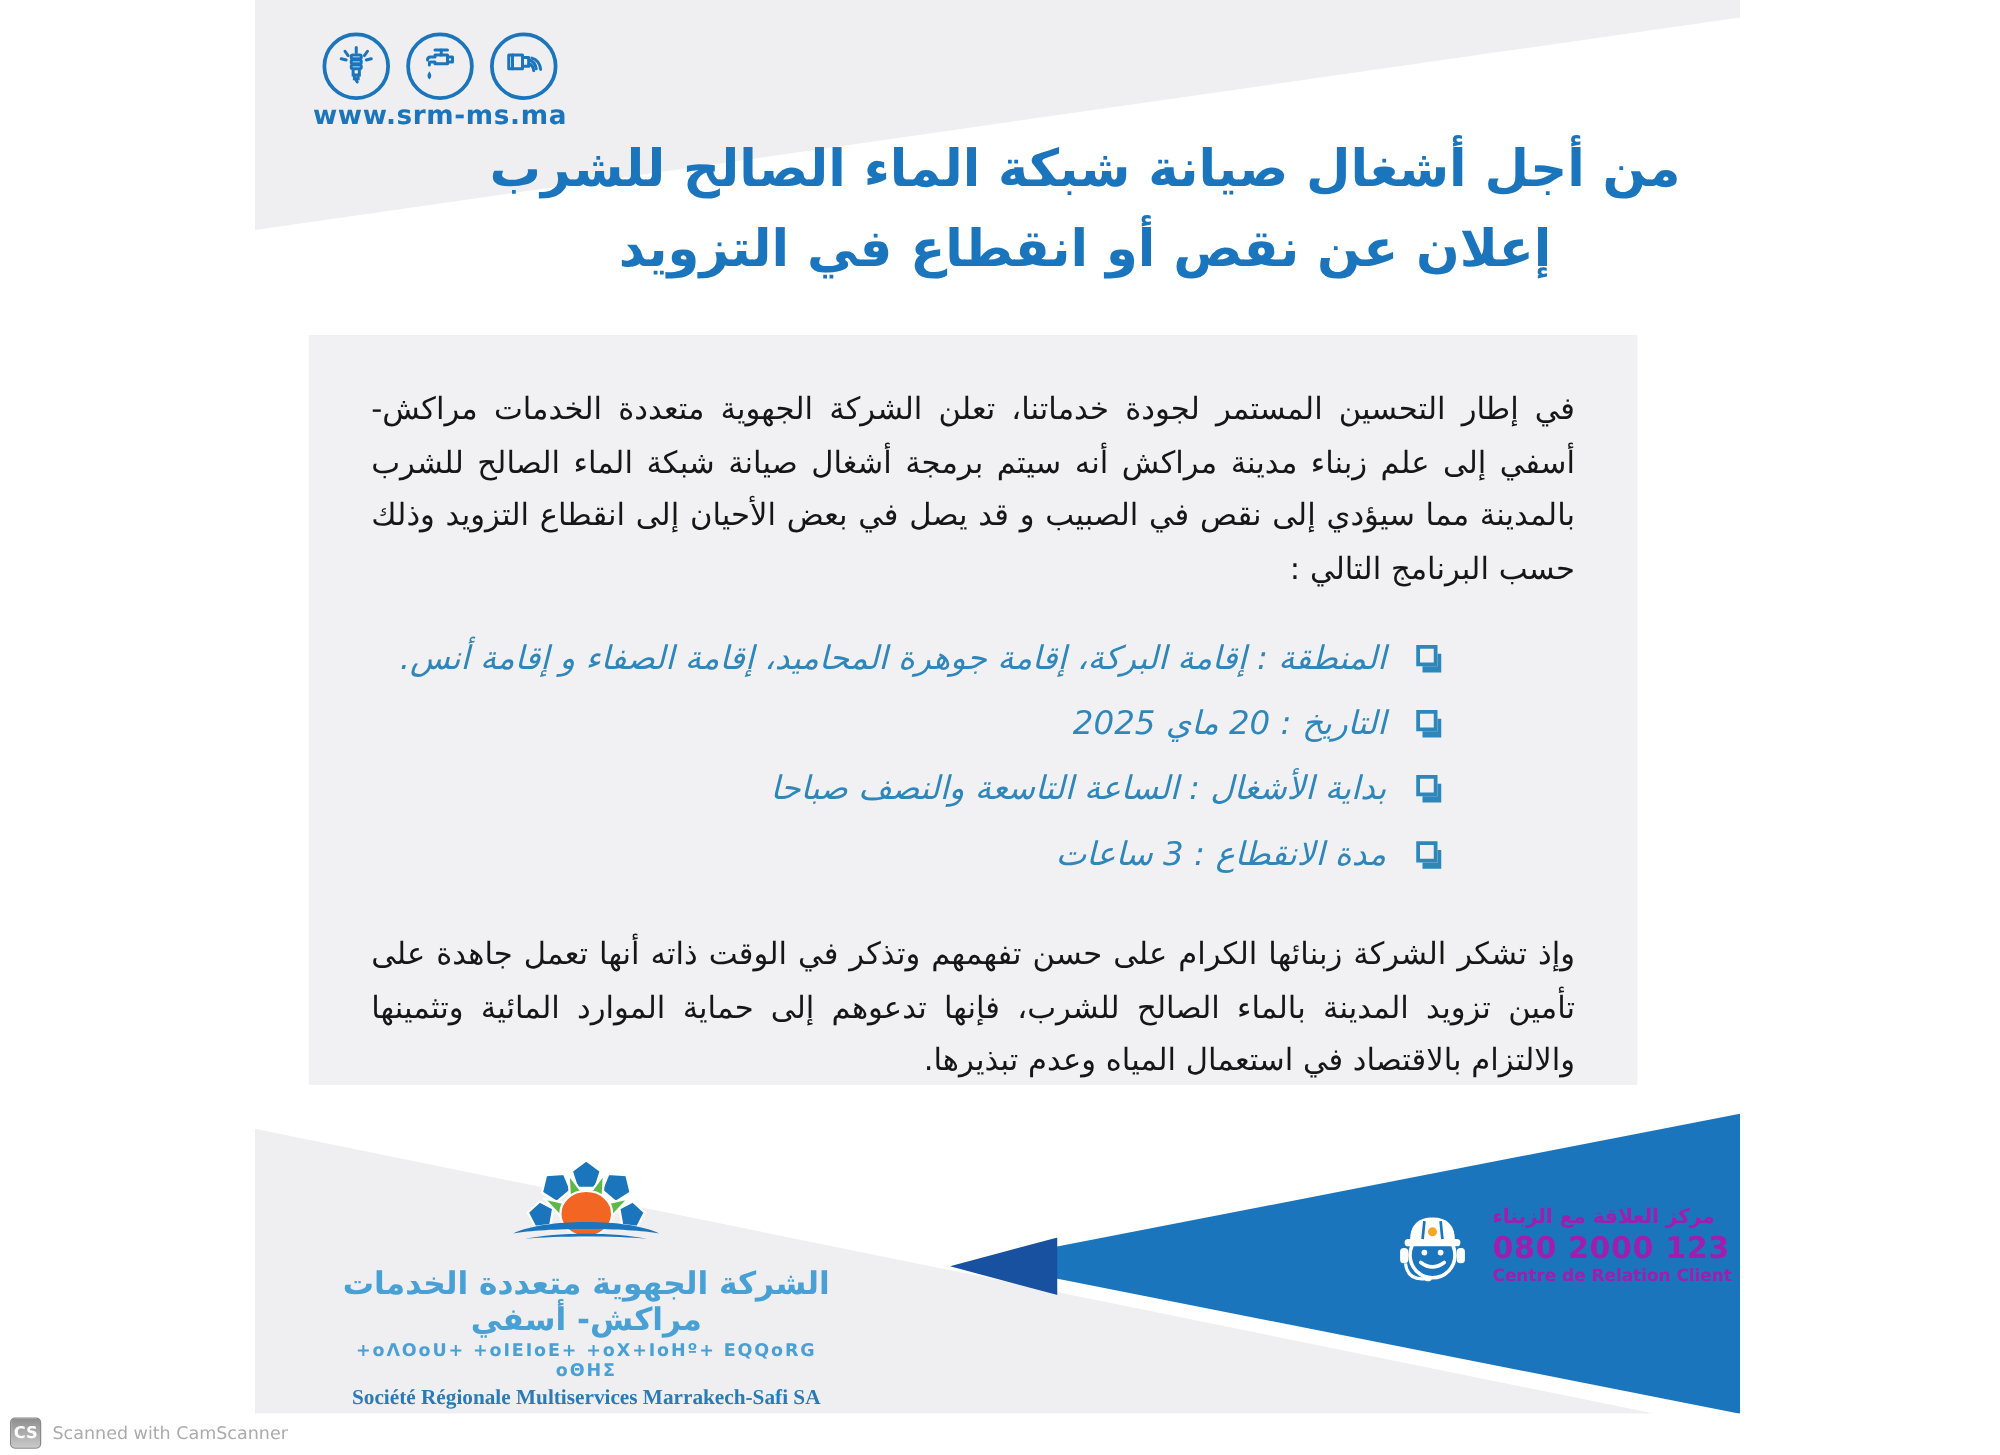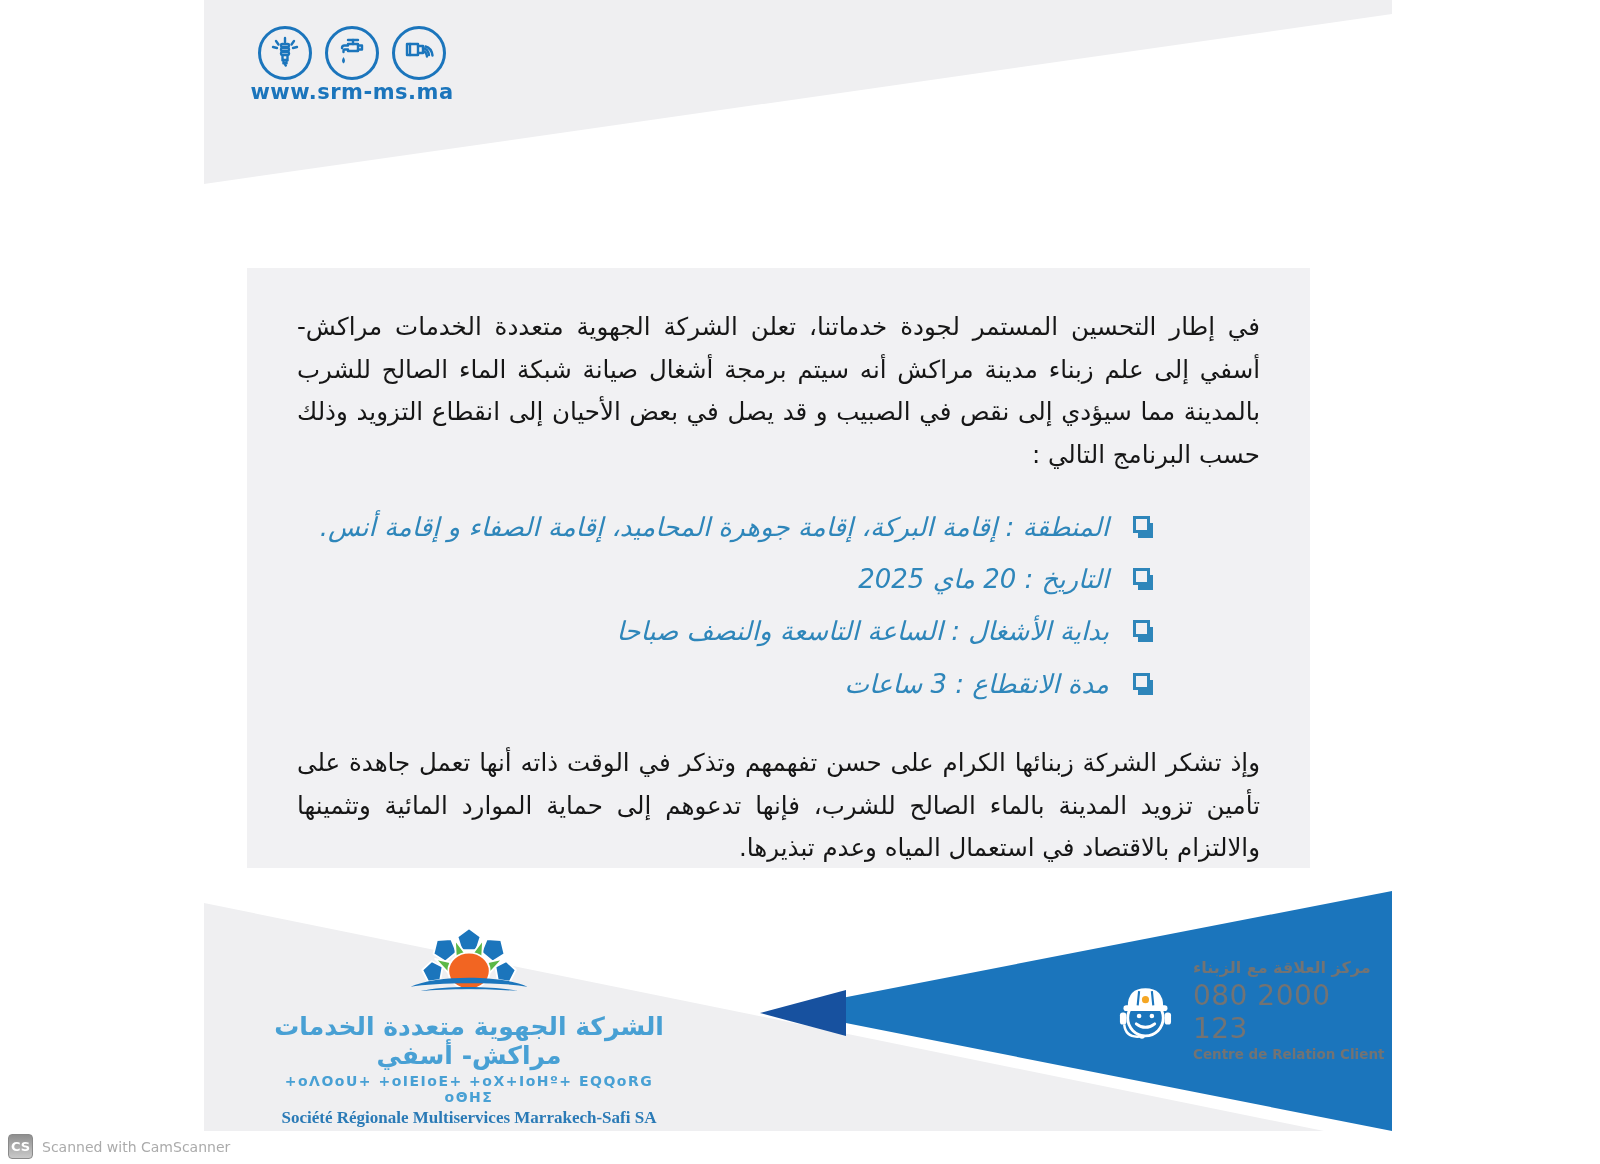--- a/index.html
+++ b/index.html
@@ -43,24 +43,24 @@
   .footer-blue{background:#1b75bc;clip-path:polygon(576px 1010px,1188px 891px,1188px 1131px);z-index:1;}
   .footer-arrow{background:#17519f;clip-path:polygon(556px 1013px,642px 990px,642px 1036px);z-index:2;}
 
   
   .logo-block{position:absolute;left:60px;top:916px;width:410px;text-align:center;z-index:3;}
   .company-ar{color:#48a0d4;font-size:25px;font-weight:bold;direction:rtl;margin-top:4px;}
   .company-tif{color:#48a0d4;font-size:14px;font-weight:bold;letter-spacing:1.5px;margin-top:3px;}
   .company-fr{color:#2a7ab6;font-family:"Liberation Serif", serif;font-weight:bold;font-size:17px;margin-top:3px;}
 
   
-  .contact-block{position:absolute;left:906px;top:958px;display:flex;align-items:center;gap:12px;z-index:4;color:#737373;}
+  .contact-block{position:absolute;left:906px;top:958px;display:flex;align-items:center;gap:12px;z-index:4;color:#a21caf;}
   .contact-text{display:flex;flex-direction:column;align-items:flex-start;}
   .contact-ar{font-size:16px;font-weight:bold;direction:rtl;line-height:1.3;}
-  .contact-phone{font-size:28px;font-weight:normal;letter-spacing:.5px;line-height:1.2;}
+  .contact-phone{font-size:24px;font-weight:bold;letter-spacing:.5px;line-height:1.2;}
   .contact-fr{font-size:13.5px;font-weight:bold;line-height:1.3;}
 
   
   .camscanner{position:absolute;left:8px;top:1134px;display:flex;align-items:center;gap:9px;text-align:center;}
   .cs-box{width:25px;height:25px;border-radius:4px;background:linear-gradient(#8f8f8f,#c9c9c9);
     color:#ffffff;font-weight:bold;font-size:13px;display:flex;align-items:center;justify-content:center;
     border:1px solid #8a8a8a;box-sizing:border-box;}
   .cs-text{font-size:14px;color:#ababab;}
 </style>
 </head>
@@ -103,20 +103,24 @@
           <path d="M17 11 L22 11 L22 18 L17 18"></path>
           <path d="M22 13 Q27 14 28 20"></path>
             <path d="M22 16 Q25.5 17 26 21.5"></path>
             <path d="M24.5 11.5 Q30.5 13 31.5 20.5"></path>
         </svg>
       </span>
     </div>
     <div class="website">www.srm-ms.ma</div>
   </div>
 
+  <div class="main-title">
+    <div>من أجل أشغال صيانة شبكة الماء الصالح للشرب</div>
+    <div>إعلان عن نقص أو انقطاع في التزويد</div>
+  </div>
 
   <div class="notice-box">
     <p class="notice-intro">في إطار التحسين المستمر لجودة خدماتنا، تعلن الشركة الجهوية متعددة الخدمات مراكش-أسفي إلى علم زبناء مدينة مراكش أنه سيتم برمجة أشغال صيانة شبكة الماء الصالح للشرب بالمدينة مما سيؤدي إلى نقص في الصبيب و قد يصل في بعض الأحيان إلى انقطاع التزويد وذلك حسب البرنامج التالي :</p>
     <ul class="notice-list">
       <li class="notice-item">
         <span class="bullet-square">
             <span class="sq-shadow"></span>
             <span class="sq-box"></span>
           </span>
         <span>المنطقة : إقامة البركة، إقامة جوهرة المحاميد، إقامة الصفاء و إقامة أنس.</span>

